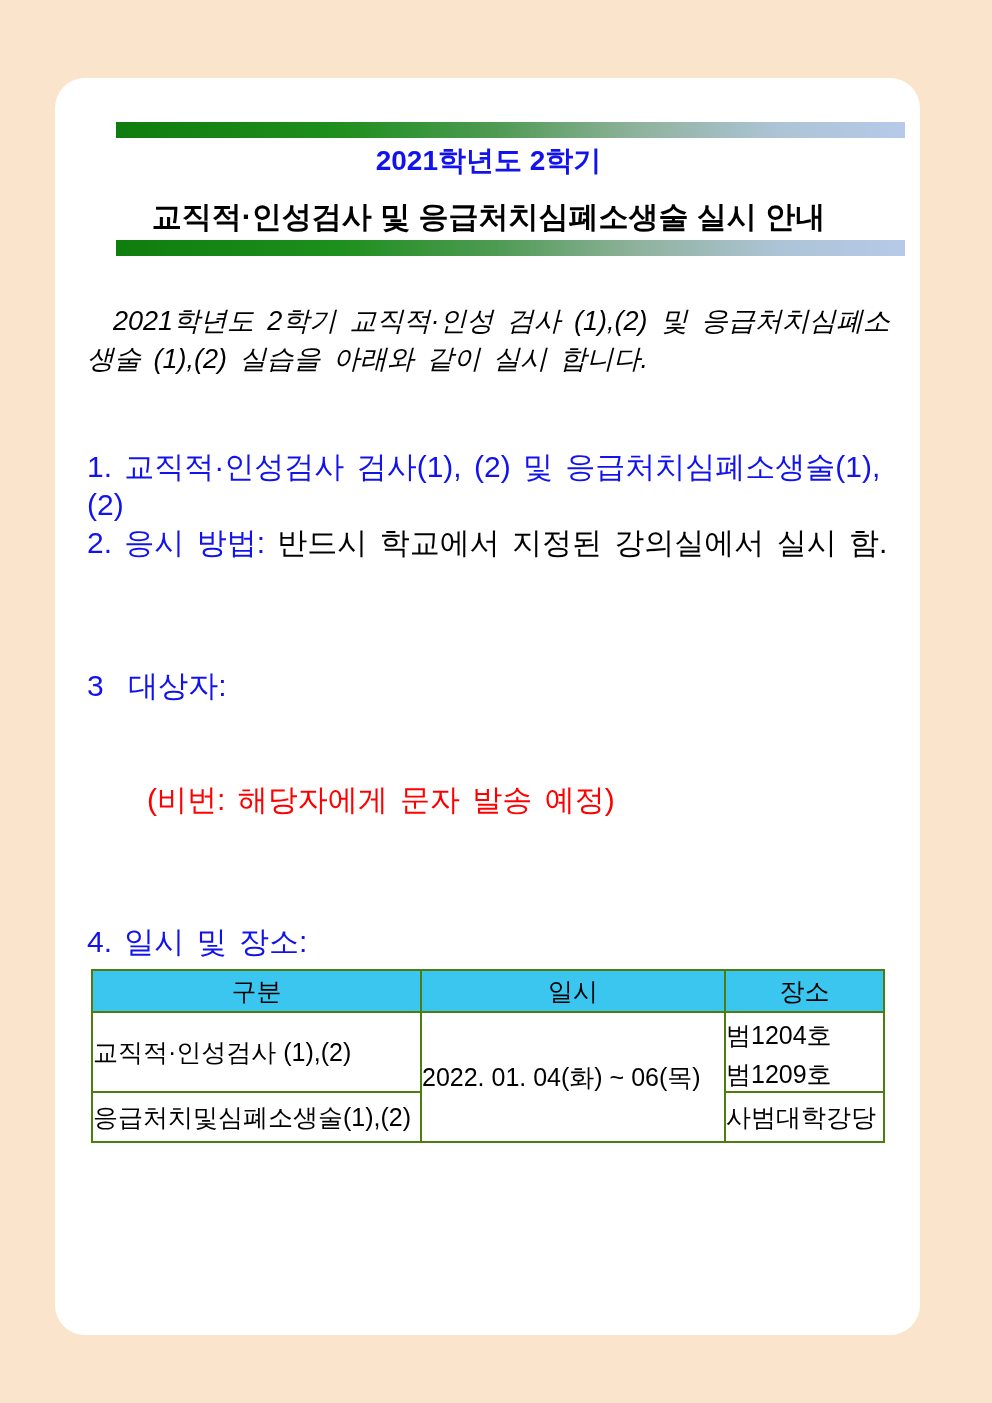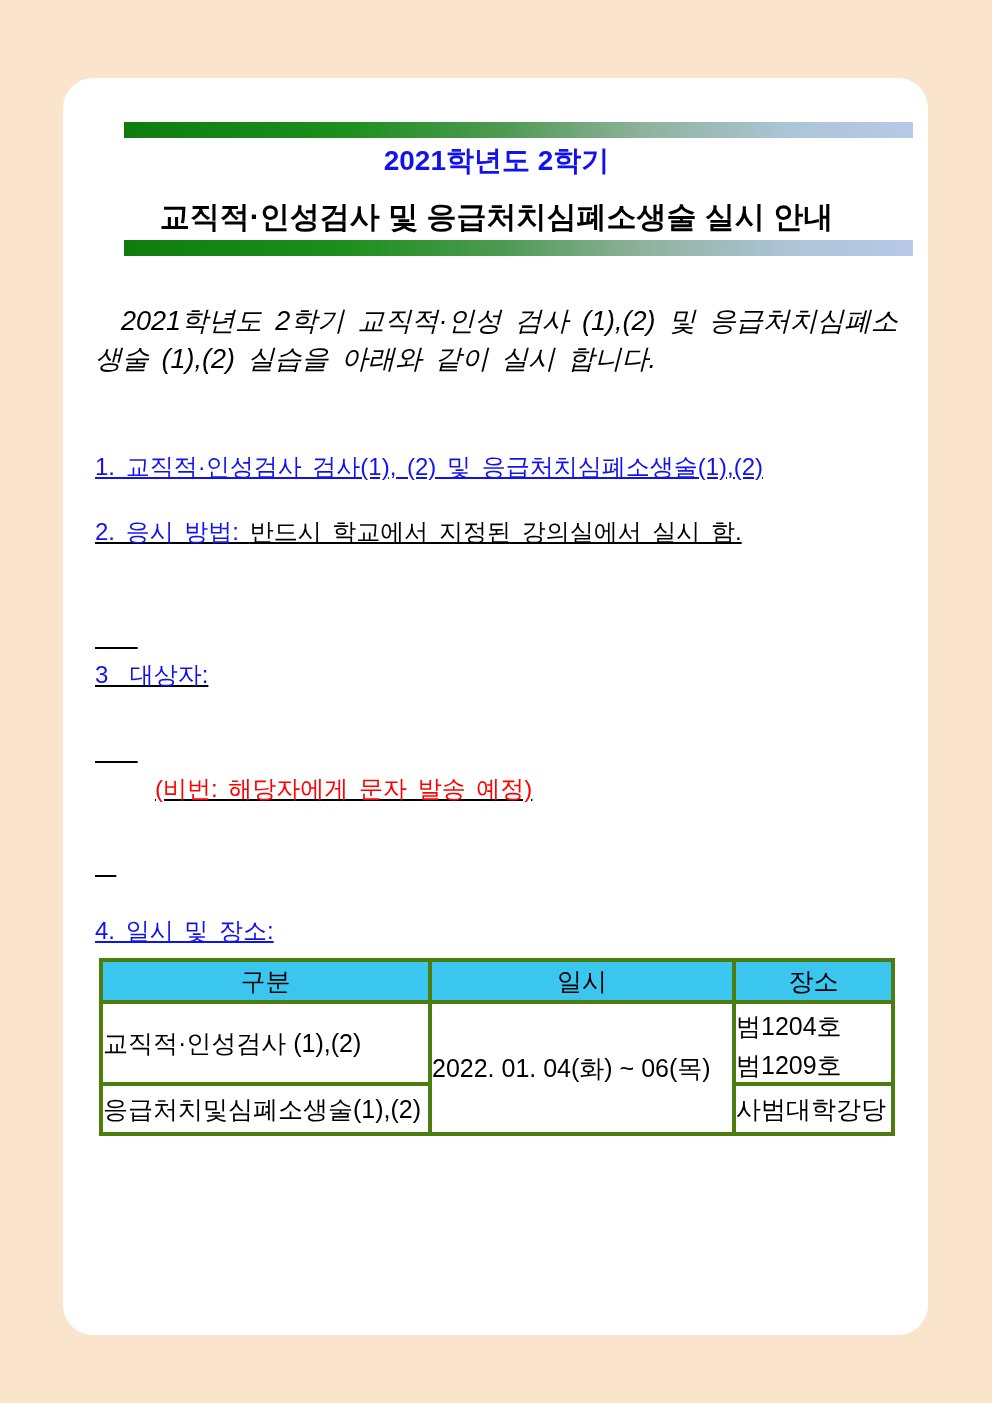--- a/index.html
+++ b/index.html
@@ -7,21 +7,21 @@
     width: 992px;
     font-family: "Liberation Sans", "DejaVu Sans", sans-serif;
   }
   body {
     background: #FBE4CC;
     min-height: 1403px;
     position: relative;
   }
   .card {
     position: absolute;
-    left: 63px;
+    left: 55px;
     top: 78px;
     width: 865px;
     height: 1257px;
     background: #FFFFFF;
     border-radius: 30px;
     padding: 0 30px 0 32px;
     overflow: hidden;
   }
   .grad-bar {
     margin-left: 29px;
@@ -52,39 +52,39 @@
   .intro {
     margin-top: 46px;
     font-size: 27px;
     line-height: 38px;
     text-align: justify;
     text-indent: 26px;
     word-spacing: 5px;
     color: #000;
     font-style: italic;
   }
-  .section { font-size: 24px; line-height: 38px; word-spacing: 4px; white-space: pre-wrap; text-decoration: underline; }
+  .section { font-size: 30px; line-height: 38px; word-spacing: 4px; white-space: pre-wrap; }
   .sec-blue { color: #1212EE; }
   .sec-1 { margin-top: 70px; }
-  .sec-2 { margin-top: 27px; }
+  .sec-2 { }
   .sec-3 { margin-top: 29px; }
   .sec-4 { margin-top: 28px; }
   .sub-item { padding-left: 34px; color: #000; }
   .red-note { padding-left: 60px; color: #FF0000; }
   .schedule-table {
     margin-top: 8px;
     margin-left: 4px;
     width: 792px;
     border-collapse: collapse;
     table-layout: fixed;
     font-size: 25px;
     color: #000;
   }
   .schedule-table th, .schedule-table td {
-    border: 4px solid #4d7c0f;
+    border: 2px solid #4d7c0f;
     vertical-align: middle;
     font-weight: normal;
     overflow: hidden;
   }
   .schedule-table th { background: #3BC6F0; height: 42px; }
   .col-category { width: 329px; }
   .col-datetime { width: 304px; }
   .col-location { width: 159px; }
   .row-1 td { height: 66px; }
   .row-2 td { height: 50px; }

